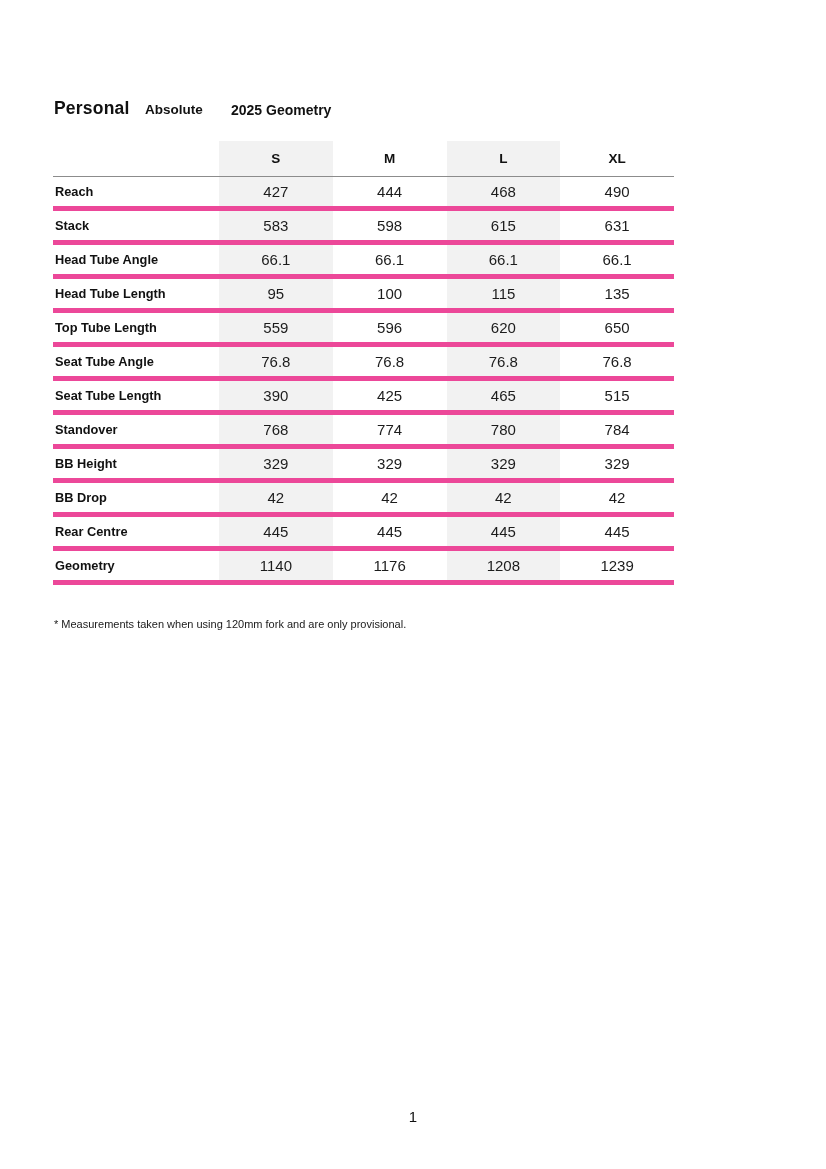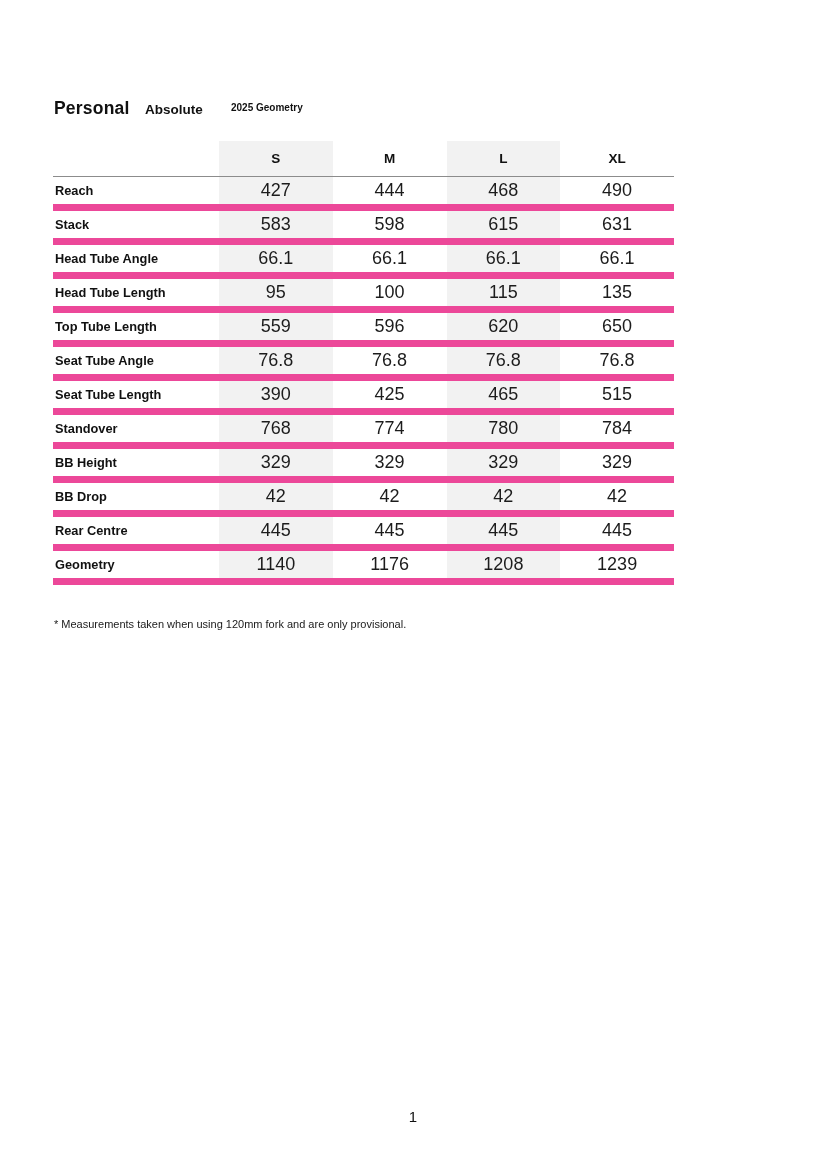--- a/index.html
+++ b/index.html
@@ -39,37 +39,37 @@
     top: 6px;
     font-size: 13.5px;
     font-weight: 700;
     color: #111111;
     margin-left: 16px;
   }
   .title-geo {
     position: absolute;
     left: 231px;
     top: 6px;
-    font-size: 10px;
+    font-size: 14px;
     font-weight: 700;
     color: #111111;
   }
 
   
   .geo-table {
     position: absolute;
     left: 53px;
     top: 141px;
     width: 621px;
   }
   .t-row {
     display: flex;
     height: 34px;
     box-sizing: border-box;
-    border-bottom: 7px solid #ec4899;
+    border-bottom: 5px solid #ec4899;
   }
   .t-row.header {
     height: 36px;
     border-bottom: 1px solid #8c8c8c;
   }
   .cell {
     display: flex;
     align-items: center;
     height: 100%;
     box-sizing: border-box;
@@ -78,21 +78,21 @@
     width: 166px;
     padding-left: 2px;
     font-size: 12.8px;
     font-weight: 700;
     color: #111111;
     justify-content: flex-start;
   }
   .cell-val {
     width: 113.75px;
     justify-content: center;
-    font-size: 18px;
+    font-size: 15px;
     font-weight: 400;
     color: #1c1c1c;
   }
   .t-row.header .cell-val {
     font-weight: 700;
     font-size: 13.5px;
     color: #111111;
   }
   .hl {
     background: #f2f2f2;

